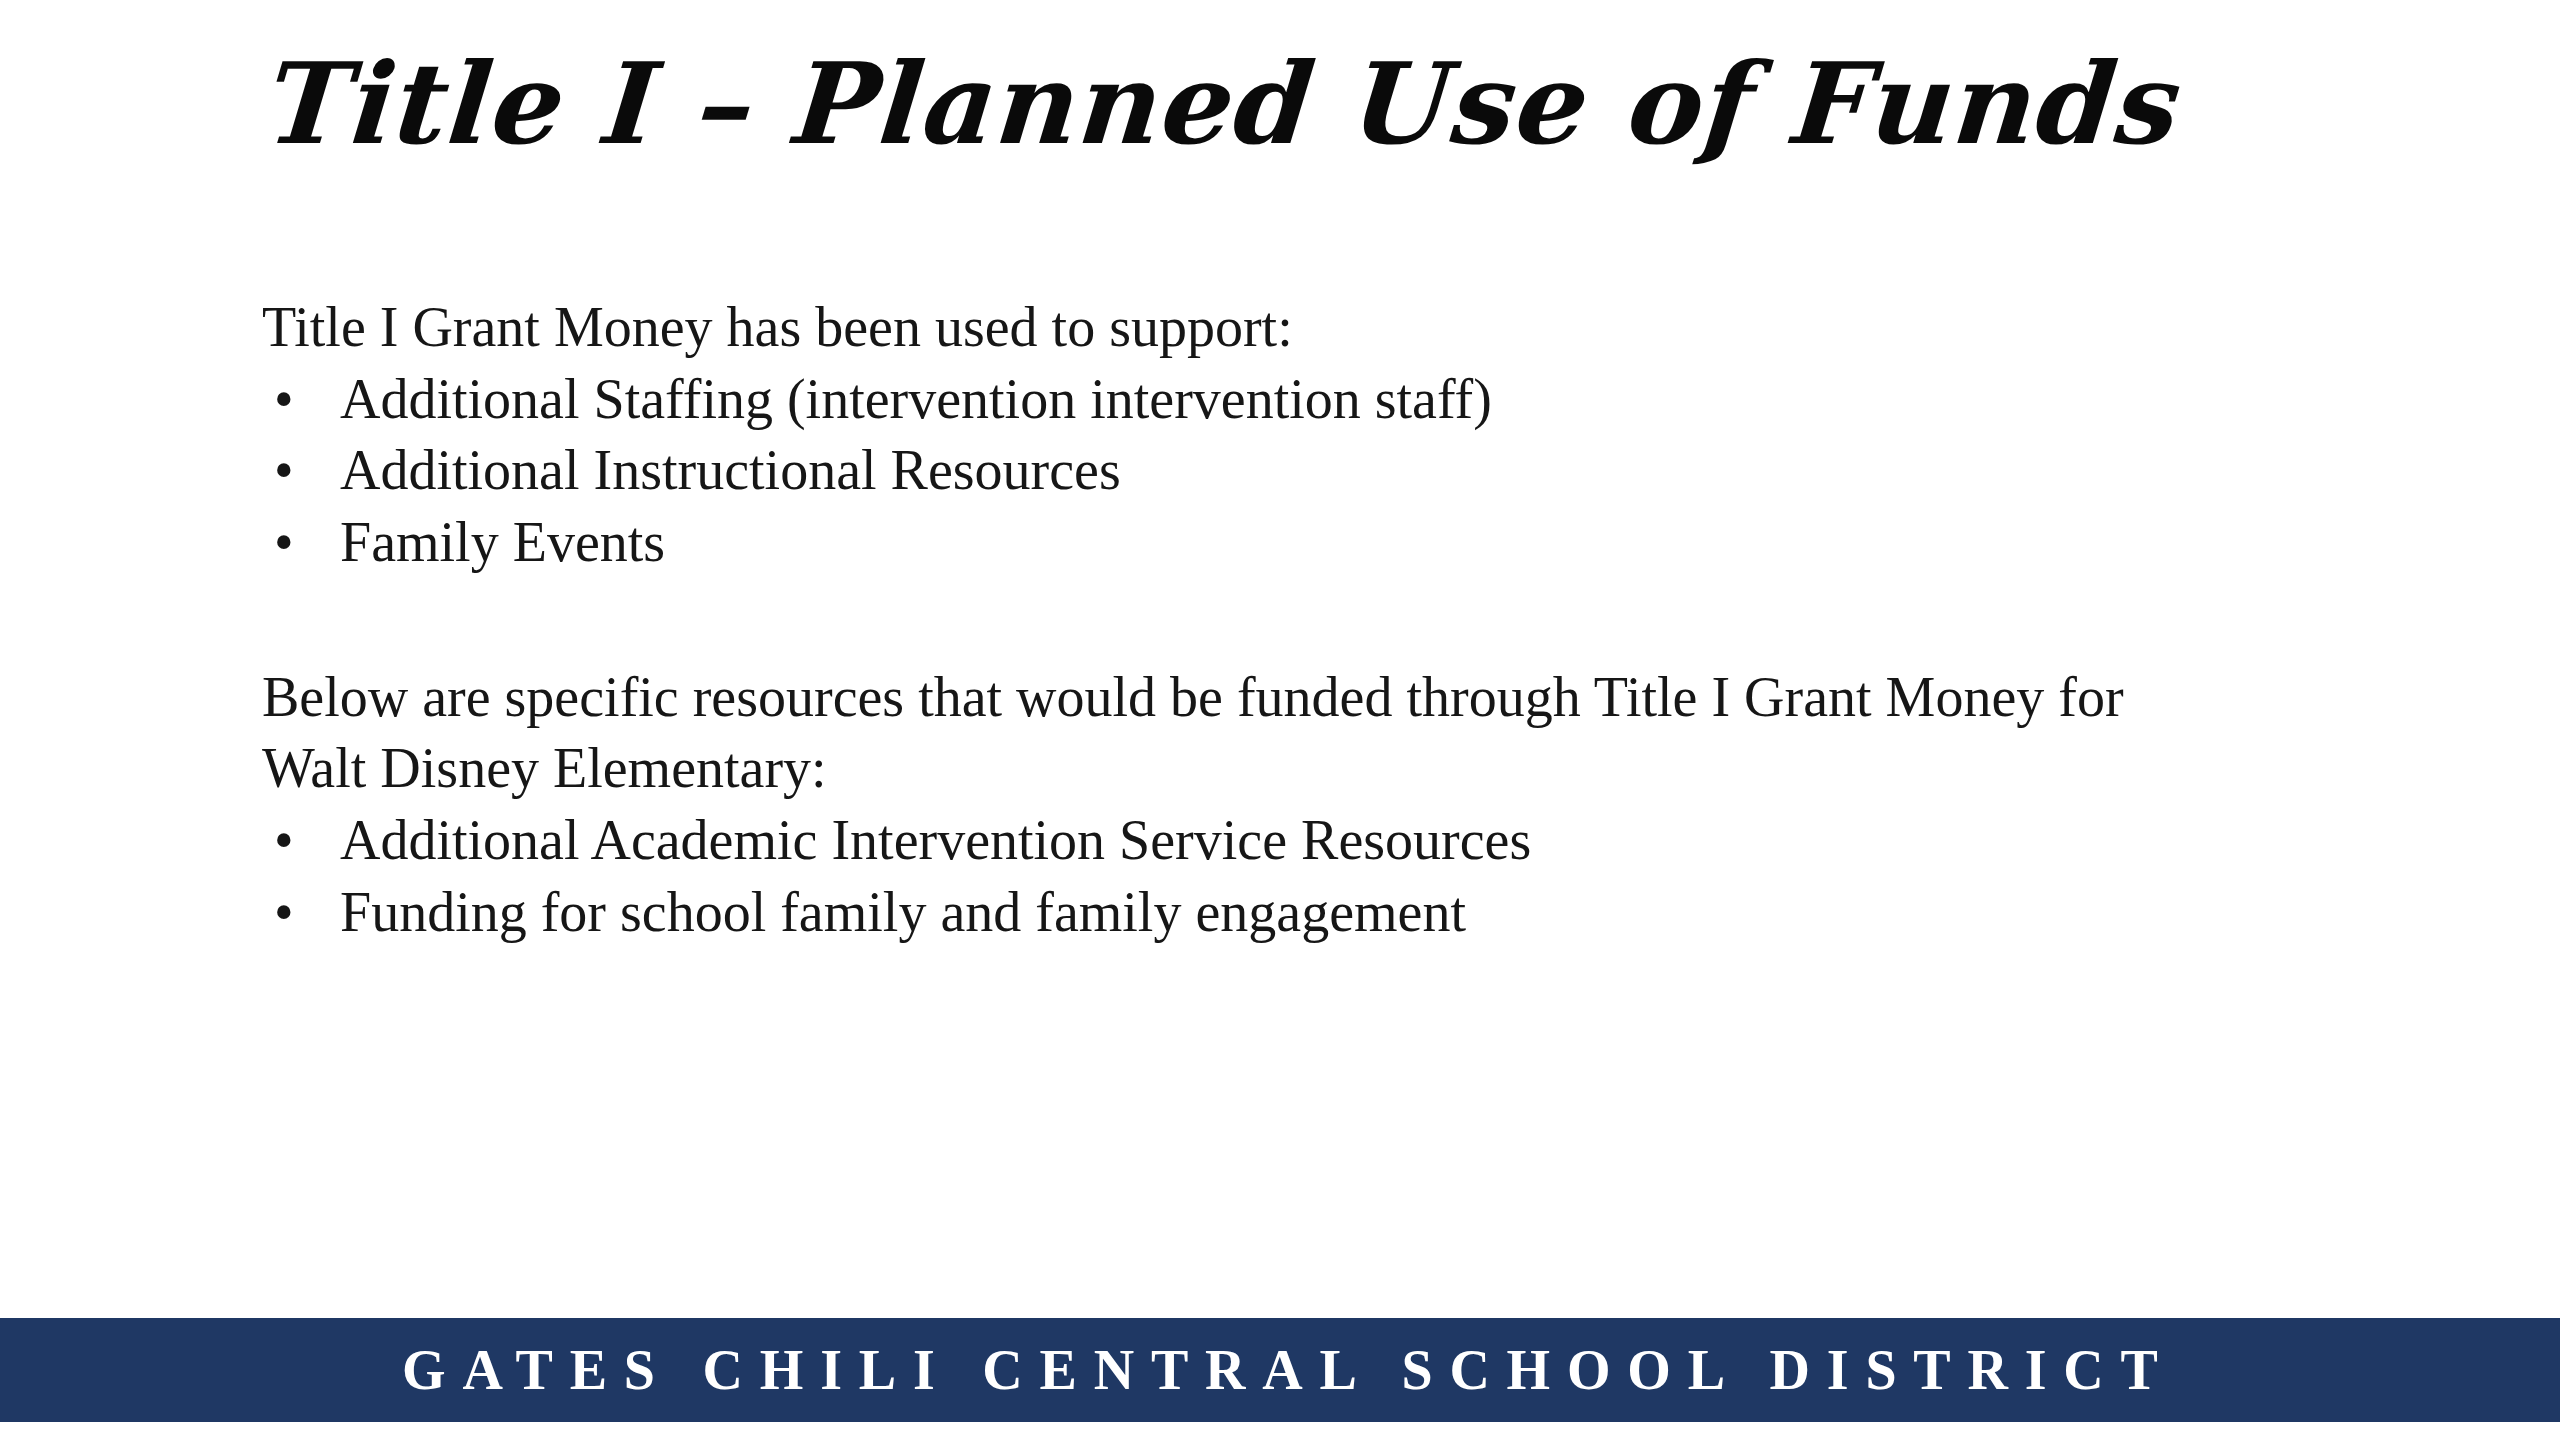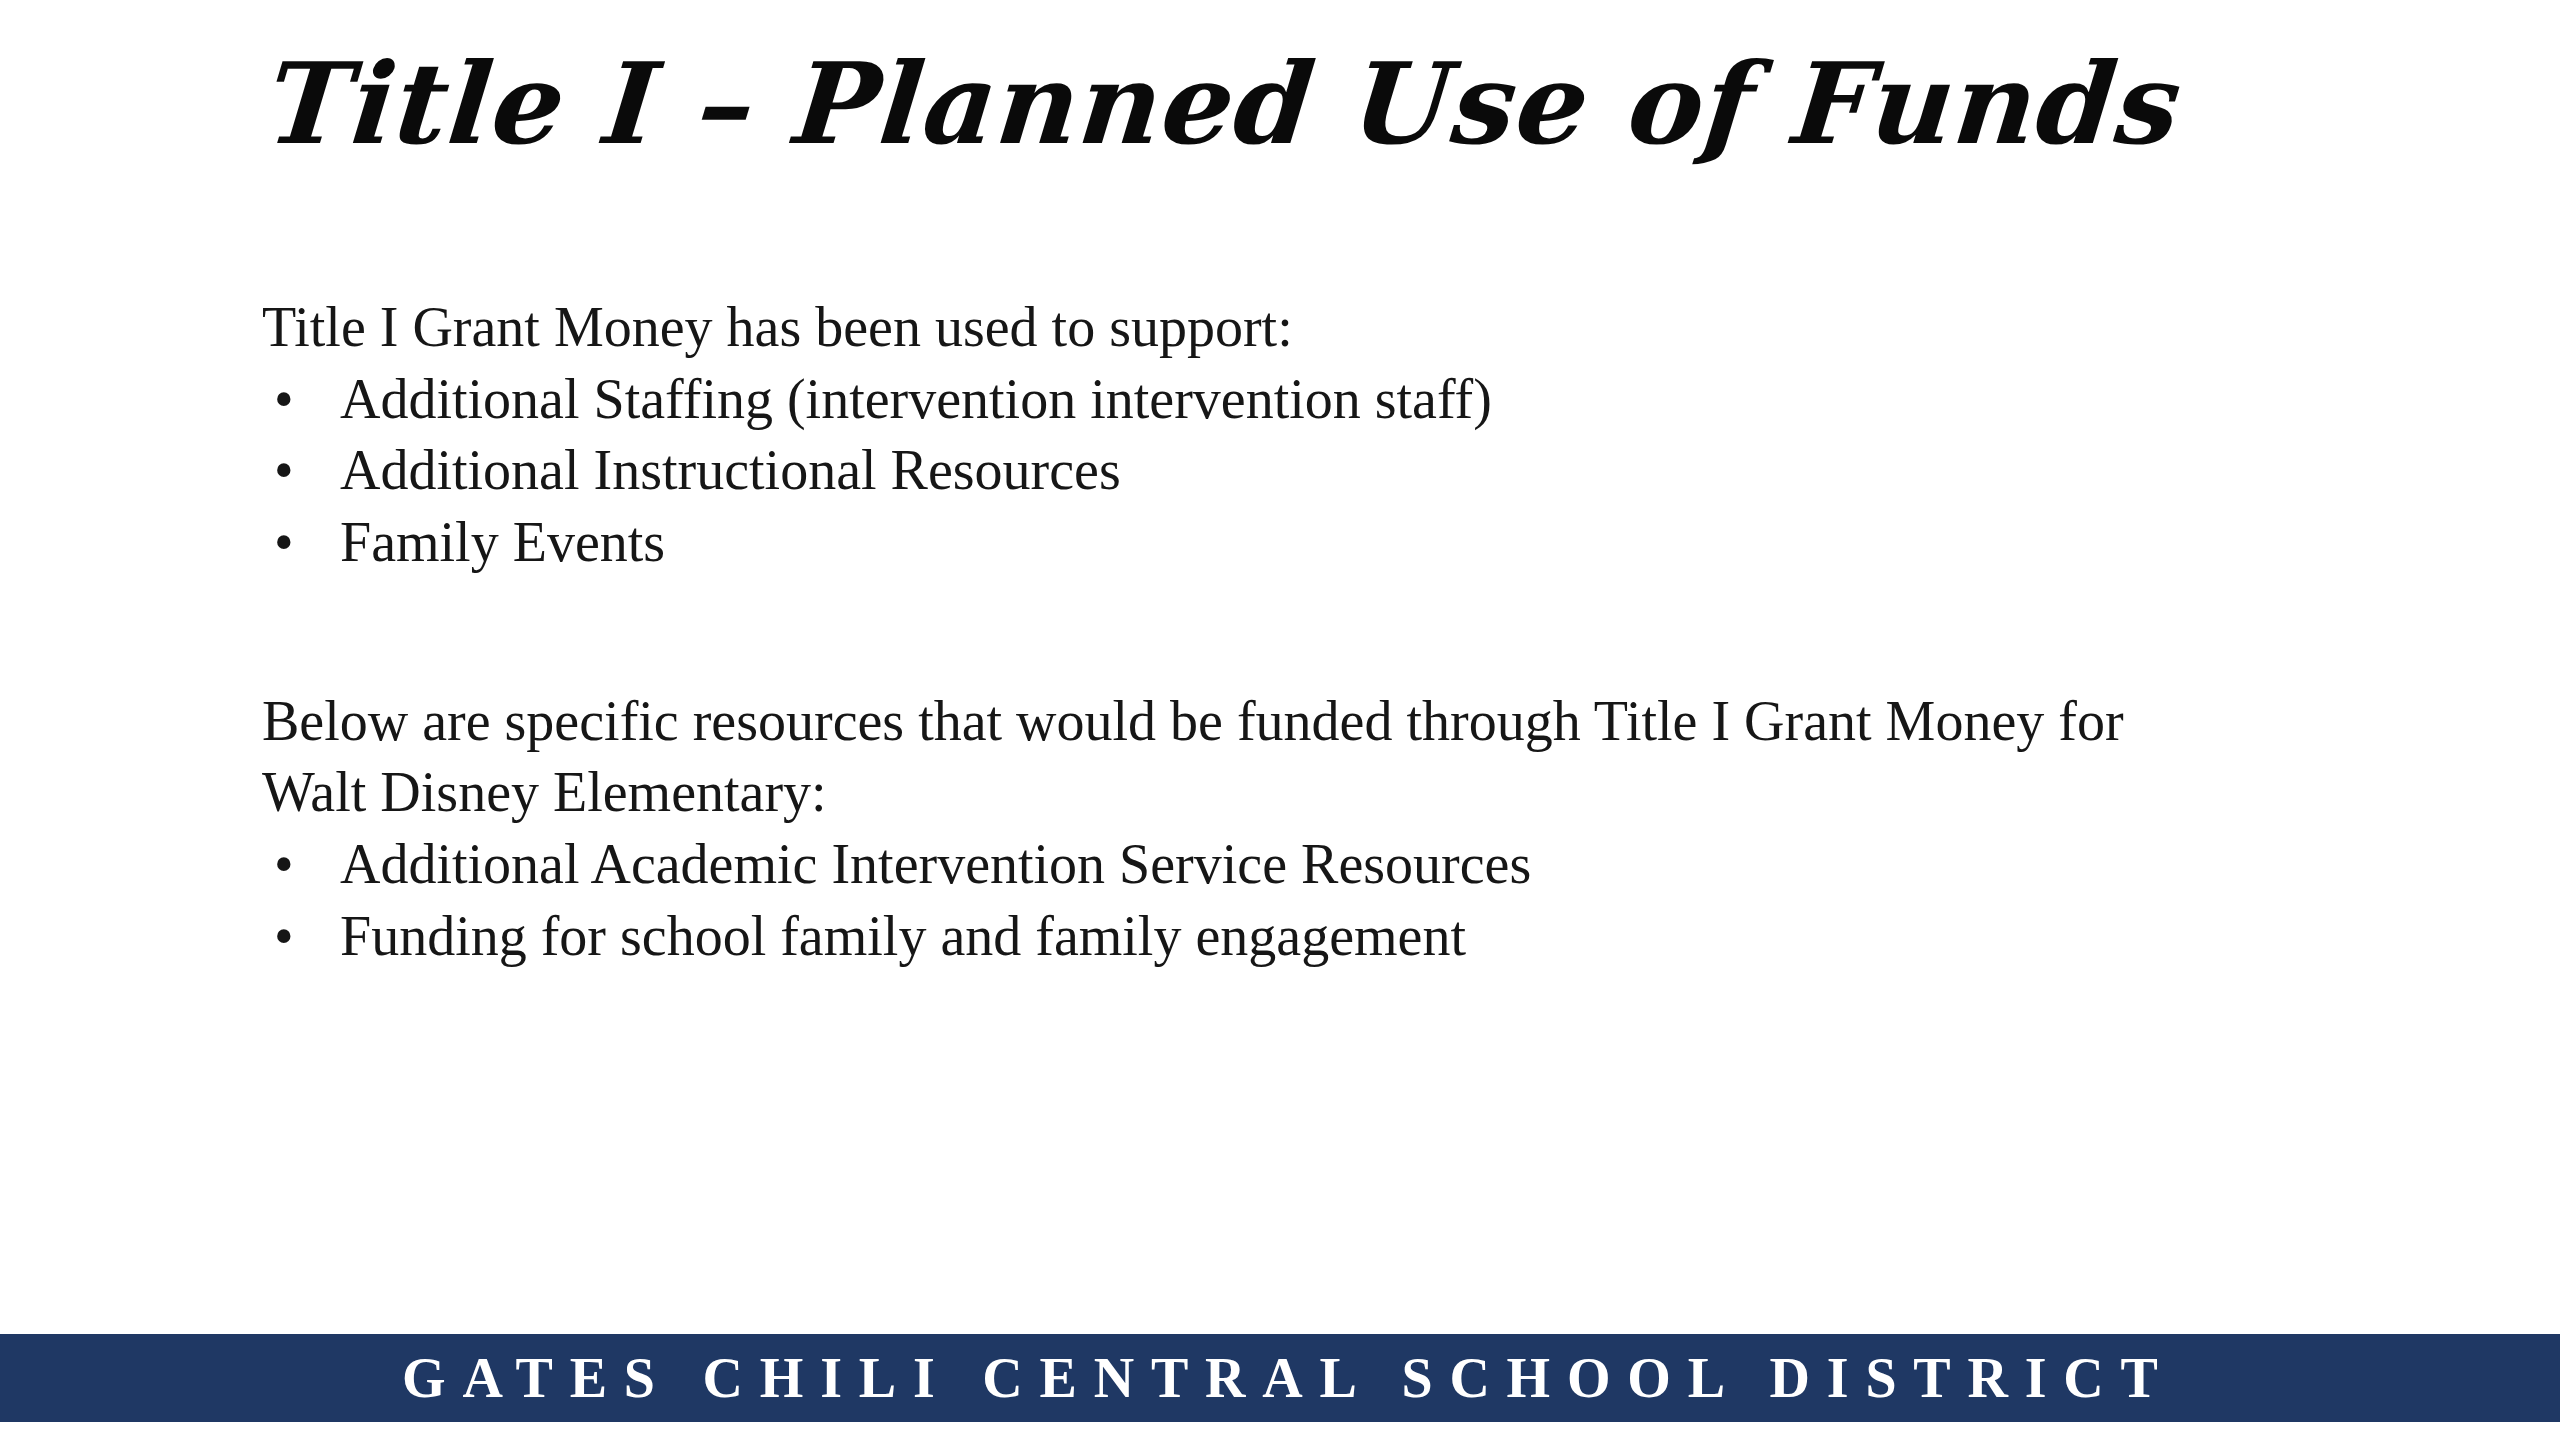--- a/index.html
+++ b/index.html
@@ -45,27 +45,27 @@
   .bullets li {
     position: relative;
     padding-left: 78px;
   }
   .bullets li::before {
     content: "\2022";
     position: absolute;
     left: 12px;
     top: 0;
   }
-  .section2 { margin-top: 107px; }
+  .section2 { margin-top: 83px; }
   .footer-bar {
     position: absolute;
     left: 0;
     right: 0;
     bottom: 18px;
-    height: 88px;
+    height: 104px;
     background: #1f3864;
     display: flex;
     align-items: center;
     justify-content: center;
   }
   .footer-text {
     font-family: "Liberation Serif", serif;
     font-weight: 700;
     font-size: 56px;
     letter-spacing: 0.30em;

